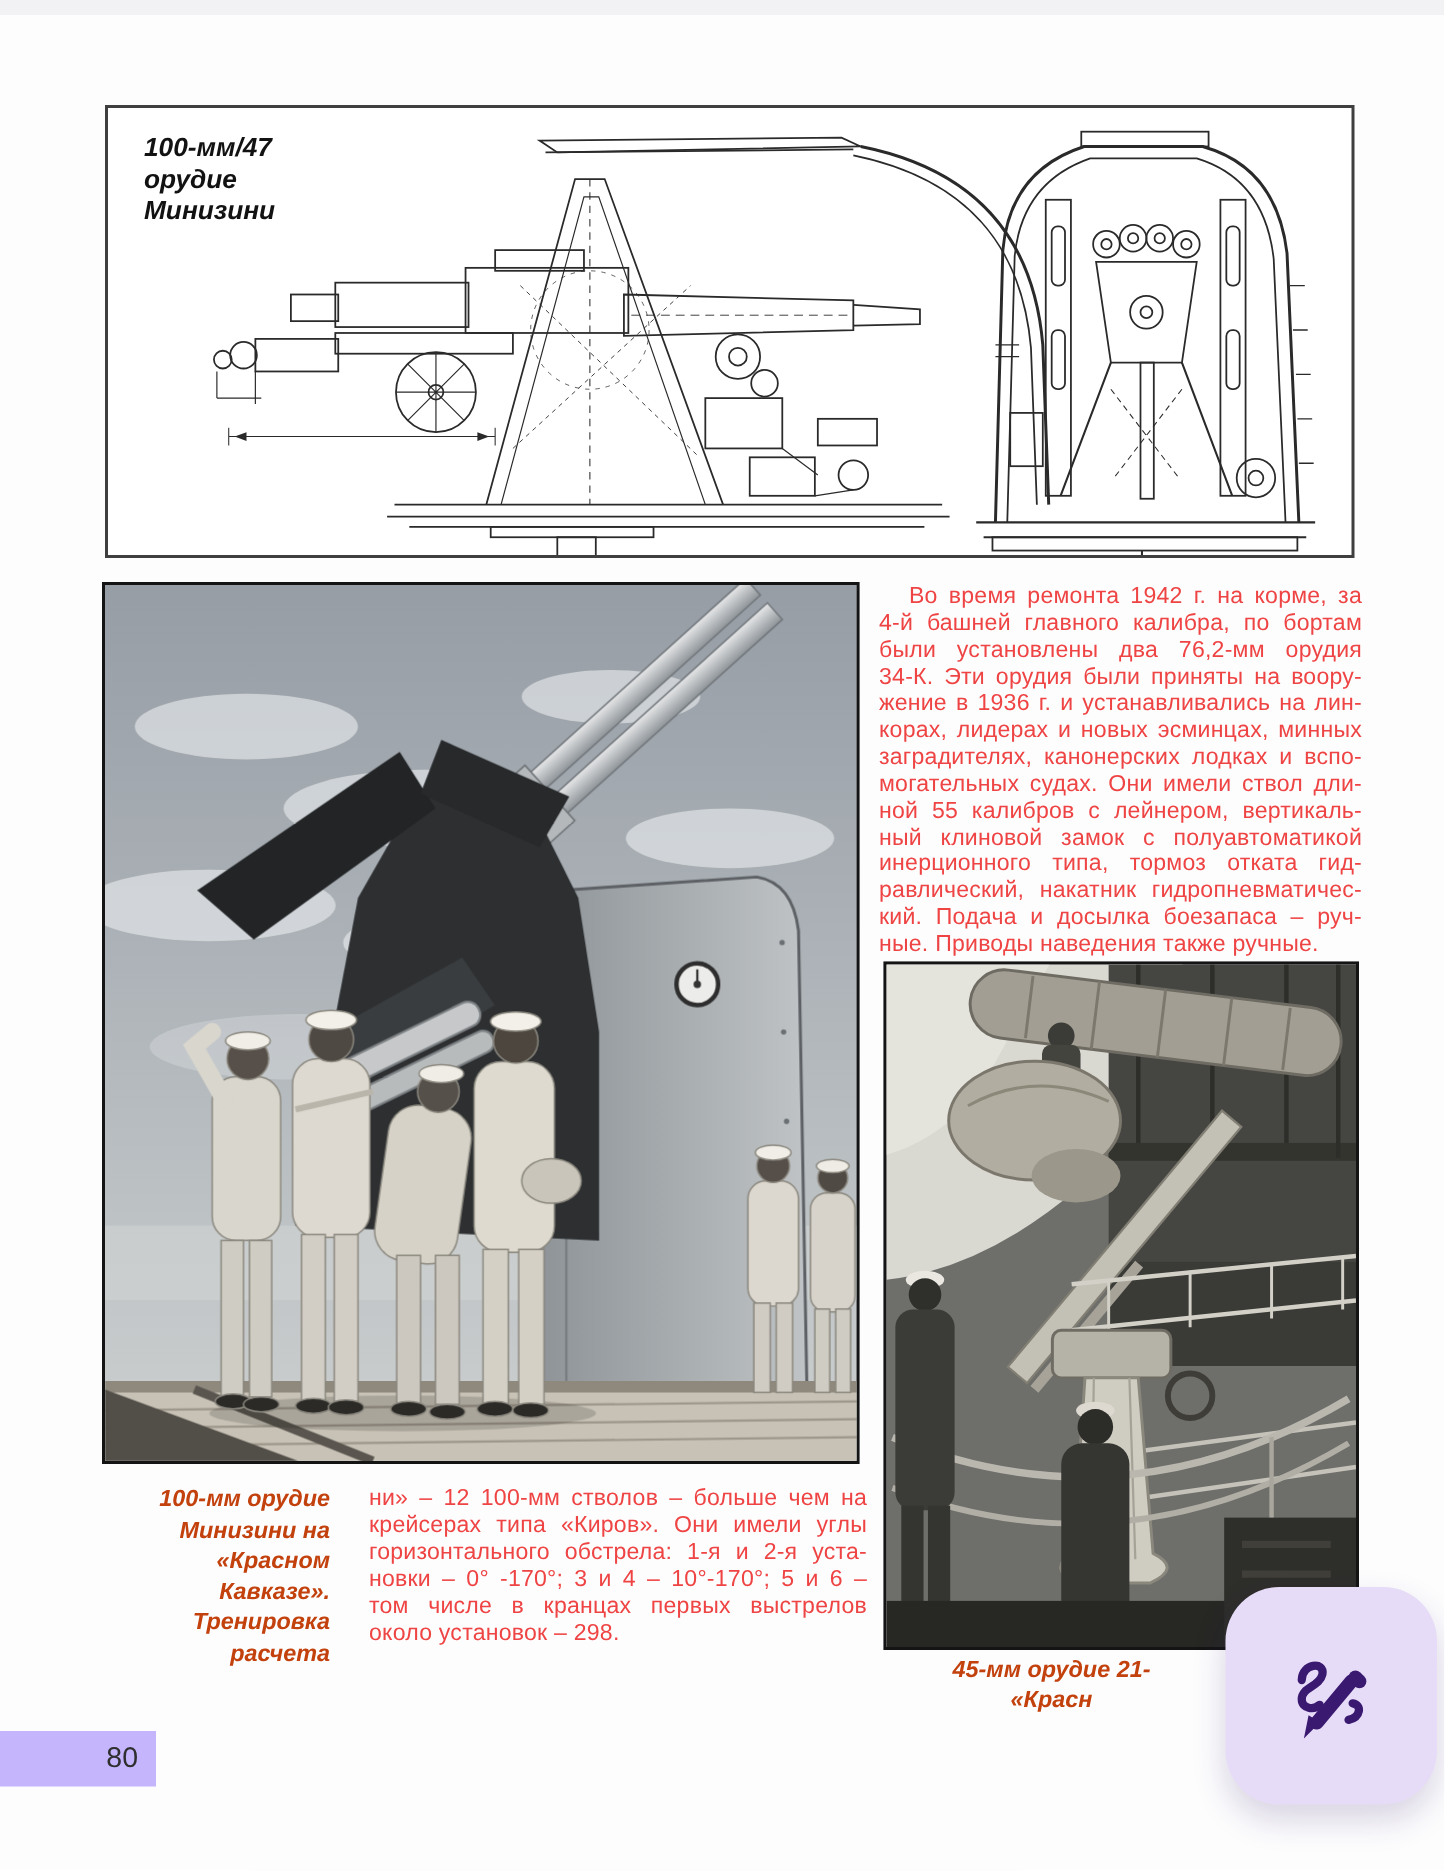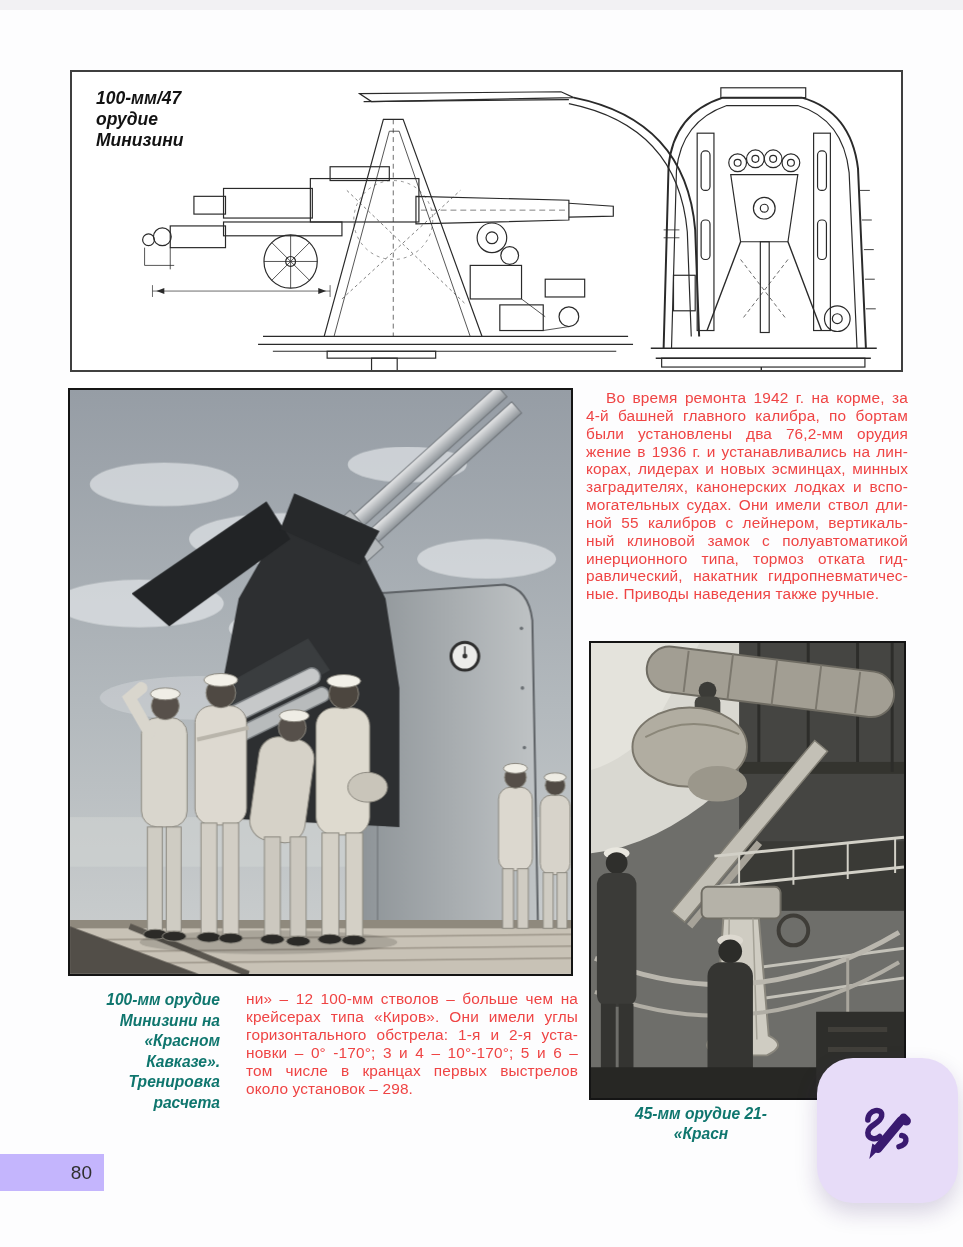--- a/index.html
+++ b/index.html
@@ -22,21 +22,21 @@
 
   
   .textcol{position:absolute;font-size:15.4px;line-height:17.85px;color:#ef4444;letter-spacing:.15px;}
   .right-text{left:586px;top:389px;width:322px;}
   .bottom-text{left:246px;top:990px;width:332px;line-height:17.9px;}
   .jline{text-align:justify;text-align-last:justify;white-space:normal;}
   .jline.tl-left{text-align-last:left;}
   .indent{text-indent:20px;}
 
   
-  .caption{position:absolute;font-style:italic;font-weight:700;font-size:15.6px;color:#0f766e;}
+  .caption{position:absolute;font-style:italic;font-weight:700;font-size:15.6px;color:#c2410c;}
   .caption-left{left:70px;top:990px;width:150px;text-align:right;line-height:20.6px;}
   .caption-right{left:586px;top:1104px;width:230px;text-align:center;line-height:20px;}
 
   
   .page-band{position:absolute;left:0;top:1154px;width:104px;height:37px;background:#c4b5fd;}
   .page-band span{display:block;text-align:right;padding-right:12px;font-size:19px;line-height:37px;color:#2f2f2f;}
 
   
   .fab{position:absolute;left:817px;top:1058px;width:141px;height:145px;border:none;
        border-radius:36px;background:#e7dcf8;cursor:pointer;padding:0;
@@ -282,28 +282,30 @@
         <rect x="477" y="486" width="10" height="56" fill="#cfccc3"></rect>
           <rect x="491" y="486" width="10" height="56" fill="#cfccc3"></rect>
       </g>
     </svg>
   </figure>
 
   <div class="textcol right-text">
     <div class="jline indent">Во время ремонта 1942 г. на корме, за</div>
     <div class="jline">4-й башней главного калибра, по бортам</div>
     <div class="jline">были установлены  два 76,2-мм орудия</div>
+    <div class="jline">34-К. Эти орудия были приняты на воору-</div>
     <div class="jline">жение в 1936 г. и устанавливались на лин-</div>
     <div class="jline">корах, лидерах и новых эсминцах, минных</div>
     <div class="jline">заградителях, канонерских лодках и вспо-</div>
     <div class="jline">могательных судах. Они имели ствол дли-</div>
     <div class="jline">ной 55 калибров с лейнером, вертикаль-</div>
     <div class="jline">ный клиновой замок с полуавтоматикой</div>
     <div class="jline">инерционного типа, тормоз отката гид-</div>
     <div class="jline">равлический, накатник гидропневматичес-</div>
+    <div class="jline">кий. Подача и досылка боезапаса – руч-</div>
     <div class="jline tl-left">ные. Приводы наведения также ручные.</div>
   </div>
 
   <figure class="photo photo-right" style="margin:0">
     <svg viewBox="0 0 317 459" preserveAspectRatio="none">
       <rect width="317" height="459" fill="#6e6e6a"></rect>
       <path d="M0 0 H200 L130 150 Q65 205 0 212 Z" fill="#d9d8d1"></path>
       <path d="M0 0 H110 L60 90 Q30 120 0 128 Z" fill="#e4e3dc"></path>
 
       <rect x="150" y="0" width="167" height="270" fill="#454542"></rect>

